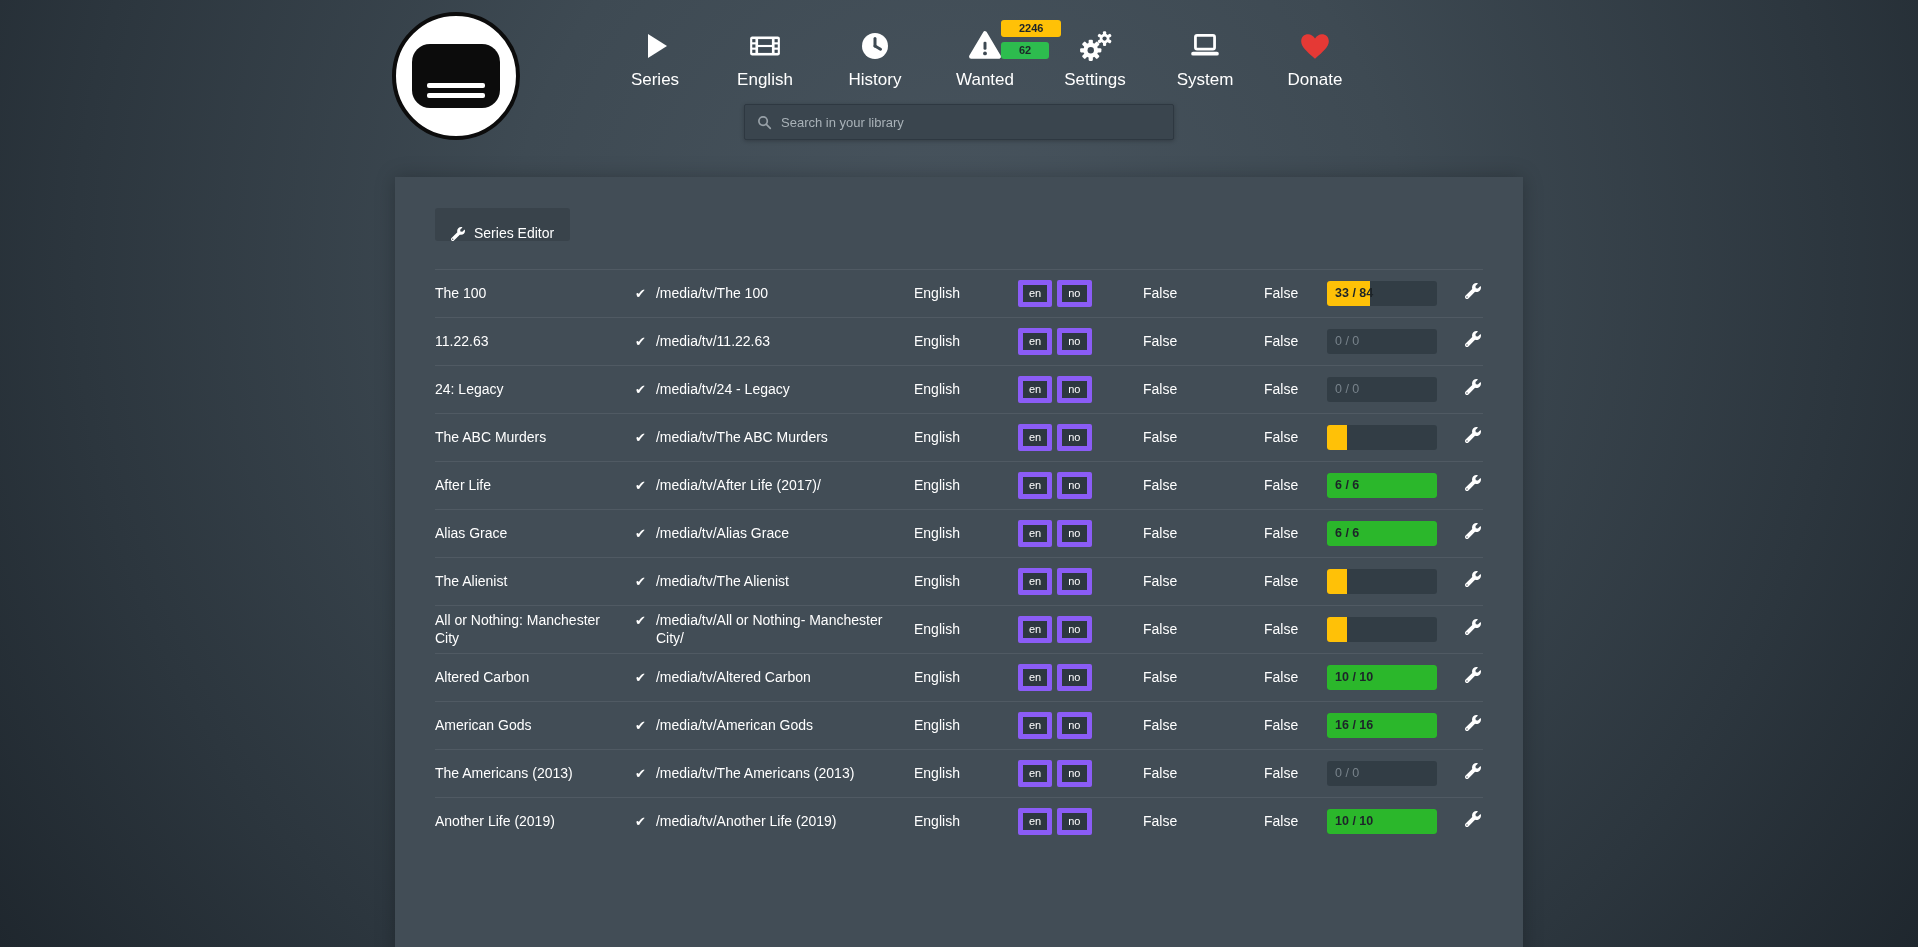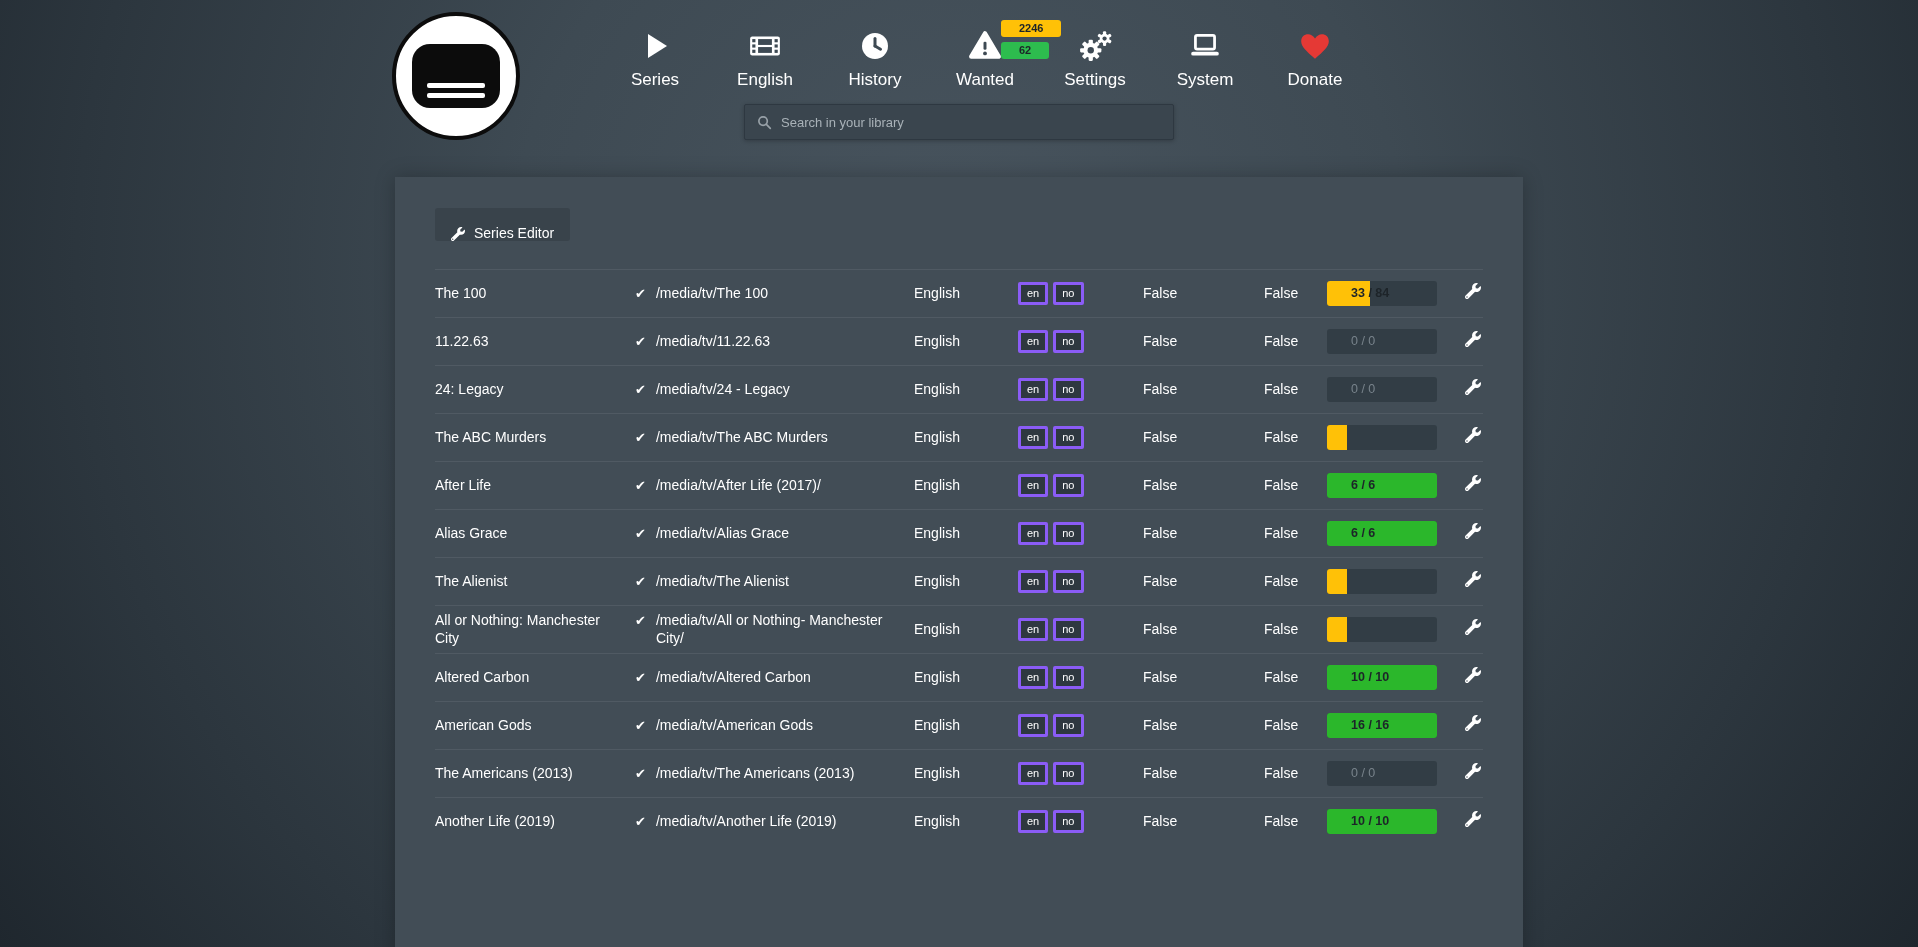--- a/index.html
+++ b/index.html
@@ -78,32 +78,32 @@
   .table-header { padding-bottom: 15px; }
   .th { font-size: 14px; font-weight: bold; line-height: 1.15; }
   .table-header .th:nth-child(3) { max-width: 62px; }
   .table-header .th:nth-child(4) { max-width: 80px; }
   .table-header .th:nth-child(5) { max-width: 72px; }
   .table-row { padding: 0 0; border-top: 1px solid rgba(255,255,255,0.08); min-height: 48px; }
   .td { font-size: 14px; line-height: 1.25; padding-right: 12px; }
   .td.path-cell { display: flex; gap: 10px; align-items: flex-start; }
   .check { color: #ffffff; font-size: 13px; line-height: 1.35; }
   .lang-badge {
-    display: inline-block; background: #2e3840; border: 3px solid #8b5cf6;
+    display: inline-block; background: #2e3840; border: 5px solid #8b5cf6;
     color: #ffffff; font-size: 11px; padding: 2px 6px; border-radius: 2px;
     margin-right: 5px;
   }
   .progress {
     position: relative; display: block; width: 110px; height: 25px;
     background: #323d45; border-radius: 3px; overflow: hidden;
   }
   .progress-fill { position: absolute; left: 0; top: 0; bottom: 0; }
   .progress-label {
     position: absolute; left: 8px; top: 50%; transform: translateY(-50%);
-    font-size: 12.5px; font-weight: bold; color: #1d2429; white-space: nowrap; margin-left: 16px;
+    font-size: 12.5px; font-weight: bold; color: #1d2429; white-space: nowrap;
   }
   .progress-label.empty { color: #78838b; font-weight: normal; }
   .td.actions { text-align: right; padding-right: 2px; }
   .wrench-btn { cursor: pointer; }
 </style>
 </head>
 <body>
 
 <div class="page">
 

